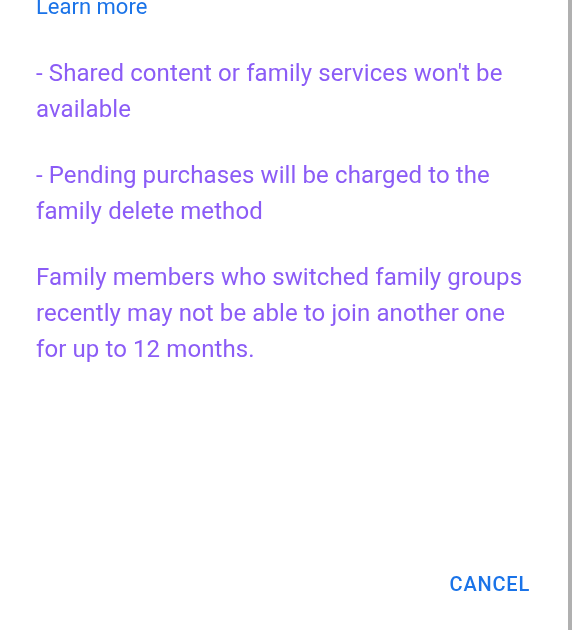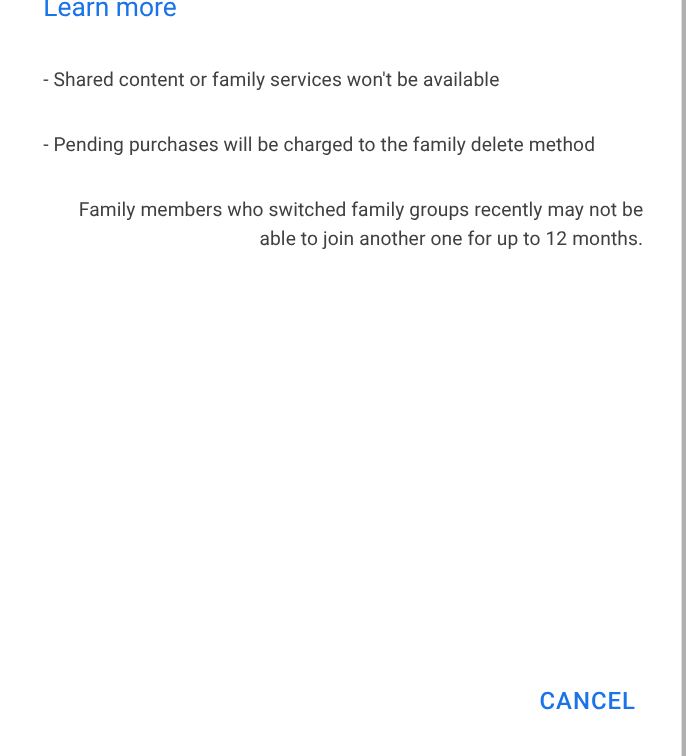--- a/index.html
+++ b/index.html
@@ -24,29 +24,28 @@
     .learn-more-link {
       color: #1a73e8;
       font-size: 22px;
       text-decoration: none;
       display: inline-block;
       margin-bottom: 30px;
       position: relative;
       top: -6px;
     }
     .body-text {
-      color: #404040;
-      font-size: 16px;
+      color: #8b5cf6;
+      font-size: 24px;
       line-height: 1.5;
       margin-bottom: 30px;
       letter-spacing: 0.1px;
     }
     .body-text:last-of-type {
       margin-bottom: 16px;
-      text-align: right;
     }
     .actions {
       position: absolute;
       bottom: 22px;
       right: 28px;
       display: flex;
       align-items: center;
       gap: 24px;
       flex-direction: column;
     }

